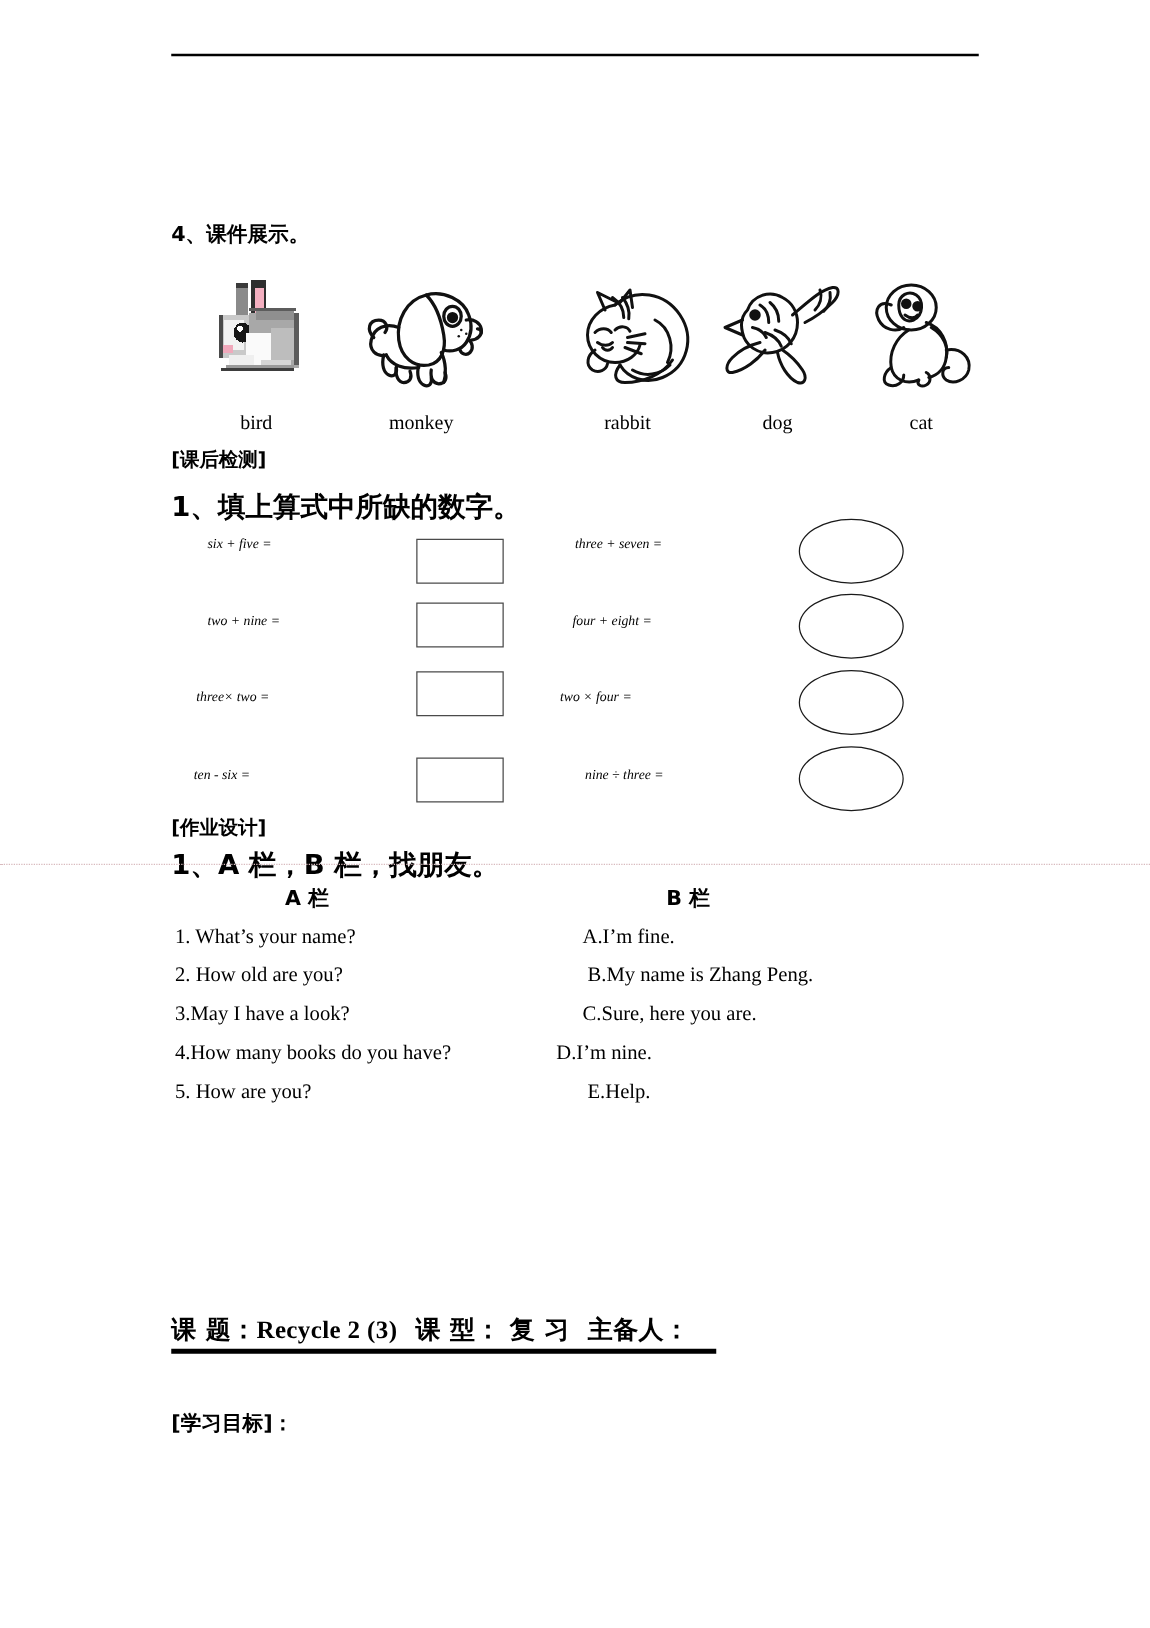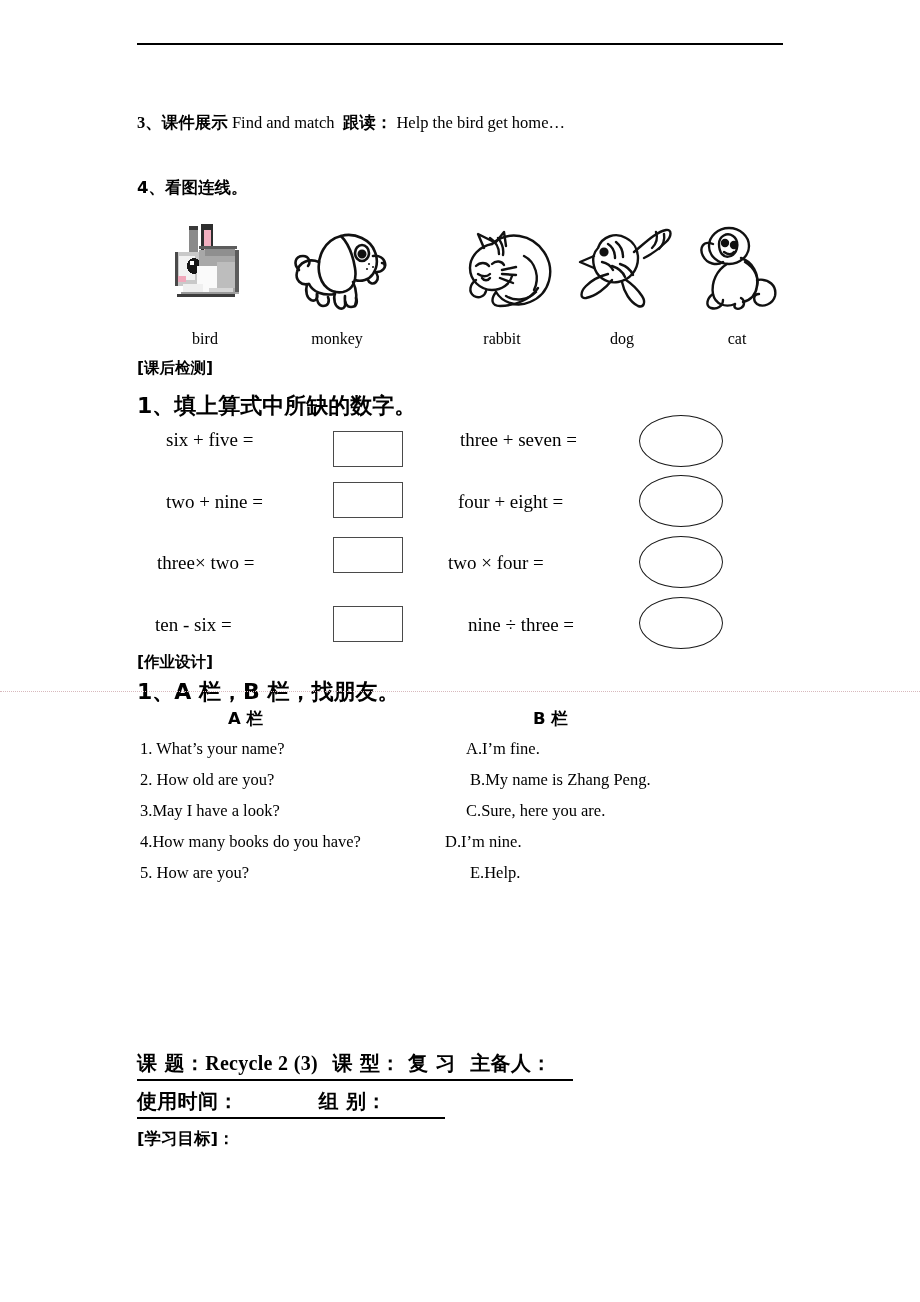--- a/index.html
+++ b/index.html
@@ -103,23 +103,24 @@
   .task-line {
     position: absolute;
     left: 137px;
     font-size: 22px;
     white-space: nowrap;
   }
 
   
   .eq {
     position: absolute;
-    font-size: 19px;
+    font-size: 11px;
     white-space: nowrap;
     font-family: "Liberation Serif", "DejaVu Serif", serif;
+    font-style: italic;
   }
   .answer-box {
     position: absolute;
     width: 70px;
     height: 36px;
     border: 1.6px solid #4a4a4a;
     background: #fff;
     box-sizing: border-box;
   }
   .answer-ellipse {
@@ -157,37 +158,34 @@
   
   .title-row {
     position: absolute;
     left: 137px;
     font-size: 20px;
     white-space: nowrap;
     letter-spacing: 0.3px;
   }
   .title-row .u {
     display: inline-block;
-    border-bottom: 2px solid #000000;
+    border-bottom: 4px solid #000000;
     padding-bottom: 2px;
   }
 </style>
 </head>
 <body>
 
 <div class="page">
 
   <div class="top-rule"></div>
 
-  <div class="line-3">
-    <span class="cn num">3、</span><span class="cn">课件展示</span><span class="en">&nbsp;</span><span class="en">Find and match</span><span>&nbsp;&nbsp;</span><span class="cn">跟读：</span><span>&nbsp;</span><span class="en">Help the bird get home…</span>
-  </div>
 
   <div class="line-4">
-    <span class="cn">4、</span><span class="cn">看图连线。</span>
+    <span class="cn">4、</span><span class="cn">课件展示。</span>
   </div>
 
   <div class="animal-row">
 
     <div class="animal-cell" style="left:8px;">
       <div class="animal-art">
         <svg width="92" height="90" viewBox="0 0 92 90">
           <g shape-rendering="crispEdges">
 
             <rect x="30" y="6" width="9" height="30" fill="#8a8a8a"></rect>
@@ -395,19 +393,16 @@
   <div class="match-item" style="left:466px; top:739px;">A.I’m fine.</div>
   <div class="match-item" style="left:470px; top:770px;">B.My name is Zhang Peng.</div>
   <div class="match-item" style="left:466px; top:801px;">C.Sure, here you are.</div>
   <div class="match-item" style="left:445px; top:832px;">D.I’m nine.</div>
   <div class="match-item" style="left:470px; top:863px;">E.Help.</div>
 
   <div class="title-row cn" style="top:1050px;">
     <span class="u"><span>课    题：</span><span class="en">Recycle 2 (3)</span><span>&nbsp;&nbsp;</span><span>课  型：</span><span>&nbsp;</span><span>复 习</span><span>&nbsp;&nbsp;</span><span>主备人：</span><span></span><span>&nbsp;&nbsp;&nbsp;</span></span>
   </div>
 
-  <div class="title-row cn" style="top:1088px;">
-    <span class="u"><span>使用时间：</span><span></span><span>&nbsp;&nbsp;&nbsp;&nbsp;&nbsp;&nbsp;&nbsp;&nbsp;&nbsp;&nbsp;&nbsp;</span><span>组   别：</span><span></span><span>&nbsp;&nbsp;&nbsp;&nbsp;&nbsp;&nbsp;&nbsp;&nbsp;</span></span>
-  </div>
 
   <div class="bracket-head cn" style="top:1128px; font-size:16.5px;">[学习目标]：</div>
 
 </div>
 
 </body></html>

